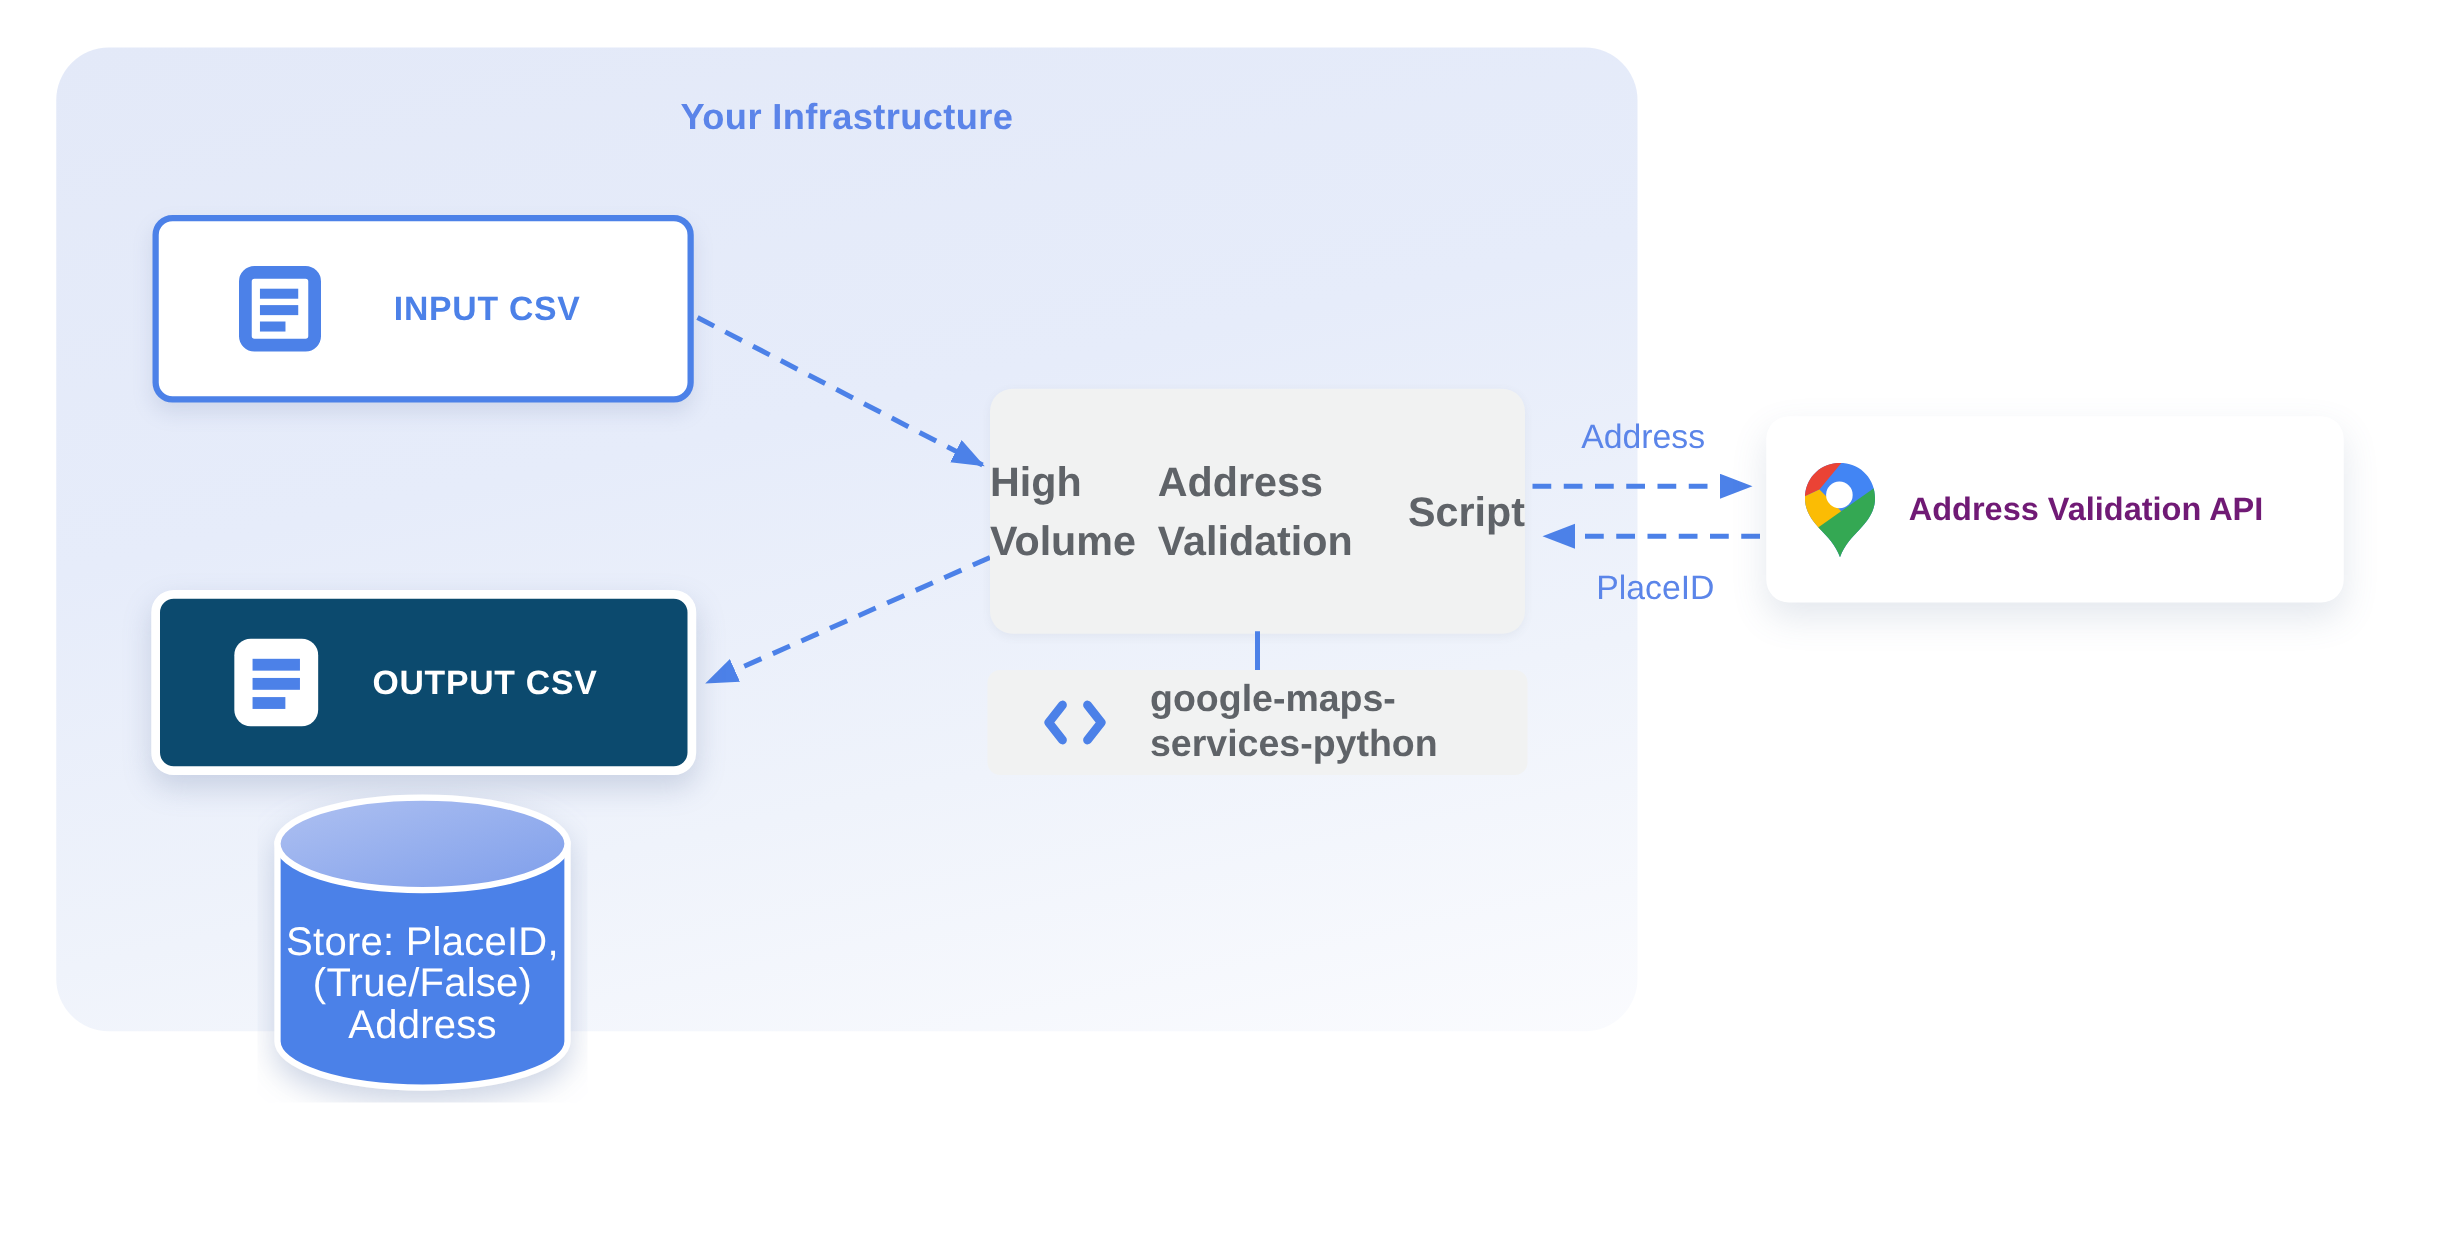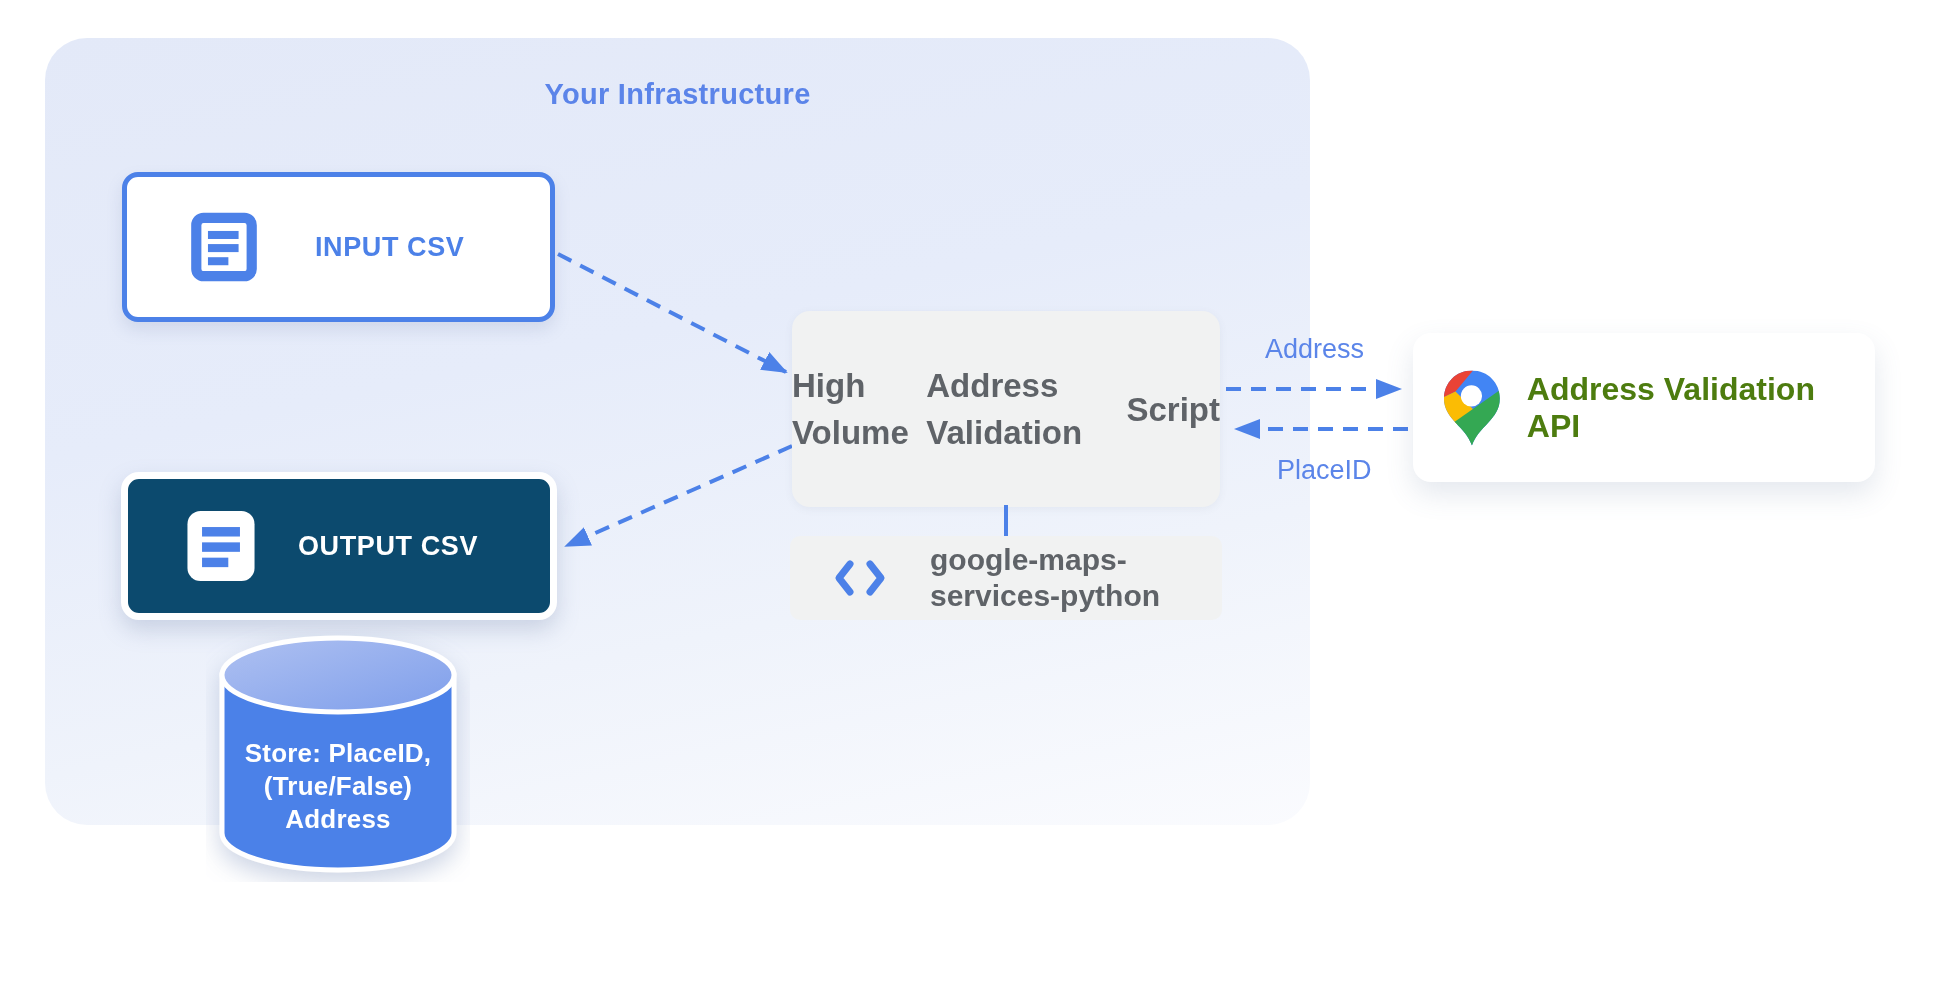--- a/index.html
+++ b/index.html
@@ -30,47 +30,47 @@
     position:absolute;left:121px;top:472px;width:436px;height:148px;
     box-sizing:border-box;background:#0c4a6e;border:7px solid #ffffff;border-radius:18px;
     box-shadow:0 10px 22px rgba(110,130,170,.28);
     display:flex;align-items:center;padding-left:58px;gap:42px;
   }
   .output-box .label{font-size:27px;font-weight:700;color:#ffffff;letter-spacing:.6px;}
   
   .cyl-svg{position:absolute;left:206px;top:626px;}
   .cyl-text{
     position:absolute;left:206px;top:737px;width:264px;text-align:center;
-    color:#ffffff;font-size:26px;font-weight:700;line-height:33px;letter-spacing:.2px;
+    color:#ffffff;font-size:32px;font-weight:400;line-height:33px;letter-spacing:.2px;
   }
   
   .script-box{
     position:absolute;left:792px;top:311px;width:428px;height:196px;
     background:#F1F2F2;border-radius:18px;box-shadow:0 2px 8px rgba(90,100,120,.07);
     display:flex;flex-direction:row;align-items:center;justify-content:center;
   }
   .script-box .line{font-size:33px;font-weight:700;color:#5F6368;line-height:47px;}
   
   .connector{position:absolute;left:1004px;top:505px;width:4px;height:33px;background:#4C81E8;}
   
   .library-box{
     position:absolute;left:790px;top:536px;width:432px;height:84px;
     box-sizing:border-box;background:#F1F2F2;border-radius:10px;
-    display:flex;align-items:center;padding-left:44px;gap:44px;
+    display:flex;align-items:center;padding-left:44px;gap:34px;
   }
   .library-box .lines{display:flex;flex-direction:column;}
   .library-box .line{font-size:30px;font-weight:700;color:#5F6368;line-height:36px;}
   
   .api-card{
     position:absolute;left:1413px;top:333px;width:462px;height:149px;
     box-sizing:border-box;background:#ffffff;border-radius:18px;
     box-shadow:0 12px 28px rgba(90,110,150,.16);
     display:flex;align-items:center;padding-left:30px;gap:26px;
   }
-  .api-card .label{font-size:32px;font-weight:700;color:#4d7c0f;}
+  .api-card .label{font-size:26px;font-weight:700;color:#701a75;}
   
   .edge-label{position:absolute;font-size:27px;color:#5B85E9;font-weight:400;}
   .edge-label.location{left:1265px;top:334px;}
   .edge-label.placeid{left:1277px;top:455px;}
   
   .arrows{position:absolute;left:0;top:0;pointer-events:none;}
 </style>
 </head>
 <body>
 

